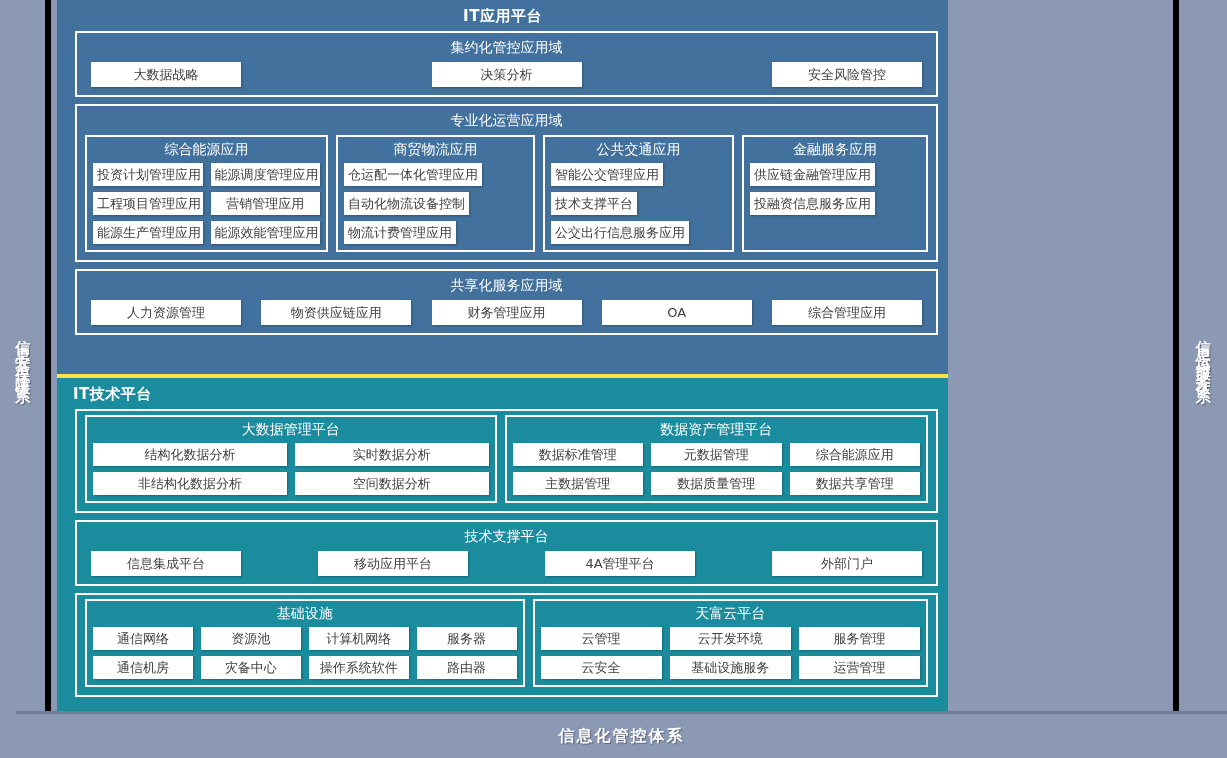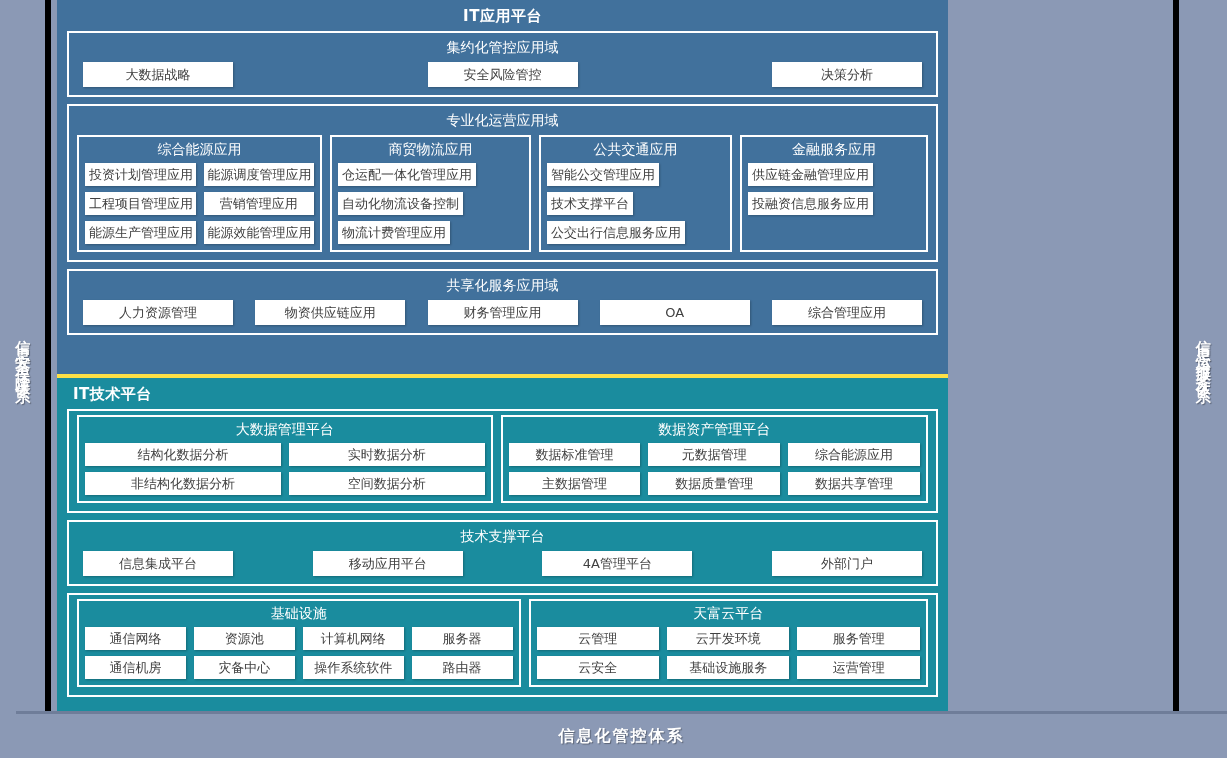--- a/index.html
+++ b/index.html
@@ -50,21 +50,21 @@
 
   .platform-title {
     text-align: center; color: #fff; font-weight: bold; font-size: 15px;
     padding: 7px 0 5px 0; letter-spacing: .5px;
   }
   .platform-tech .platform-title { text-align: left; padding-left: 6px; }
   .platform-app  .platform-title { text-align: center; }
 
   
   .domain {
-    border: 2px solid #ffffff; margin: 0 0 7px 0; padding: 4px 8px 8px 8px;
+    border: 2px solid #ffffff; margin: 0 0 7px 8px; padding: 4px 8px 8px 8px;
     position: relative;
   }
   .platform-app .domain  { background: #41719c; }
   .platform-tech .domain { background: #1a8c9e; }
   .domain-title {
     text-align: center; color: #ffffff; font-size: 14px; padding: 2px 0 5px 0;
   }
 
   
   .groups { display: flex; gap: 8px; border-radius: 9px; }
@@ -108,22 +108,22 @@
 
   <div class="stack">
 
     <section class="platform platform-app">
       <div class="platform-title">IT应用平台</div>
       <div id="app-domains">
           <div class="domain">
             <div class="domain-title">集约化管控应用域</div>
             <div class="chips spread">
               <div class="chip">大数据战略</div>
+              <div class="chip">决策分析</div>
               <div class="chip">安全风险管控</div>
-              <div class="chip">决策分析</div>
             </div>
           </div>
           <div class="domain">
             <div class="domain-title">专业化运营应用域</div>
             <div class="groups">
               <div class="group" style="flex: 1 1 162px;">
                 <div class="group-title">综合能源应用</div>
                 <div class="chips cols2">
                   <div class="chip">投资计划管理应用</div>
                   <div class="chip">能源调度管理应用</div>

